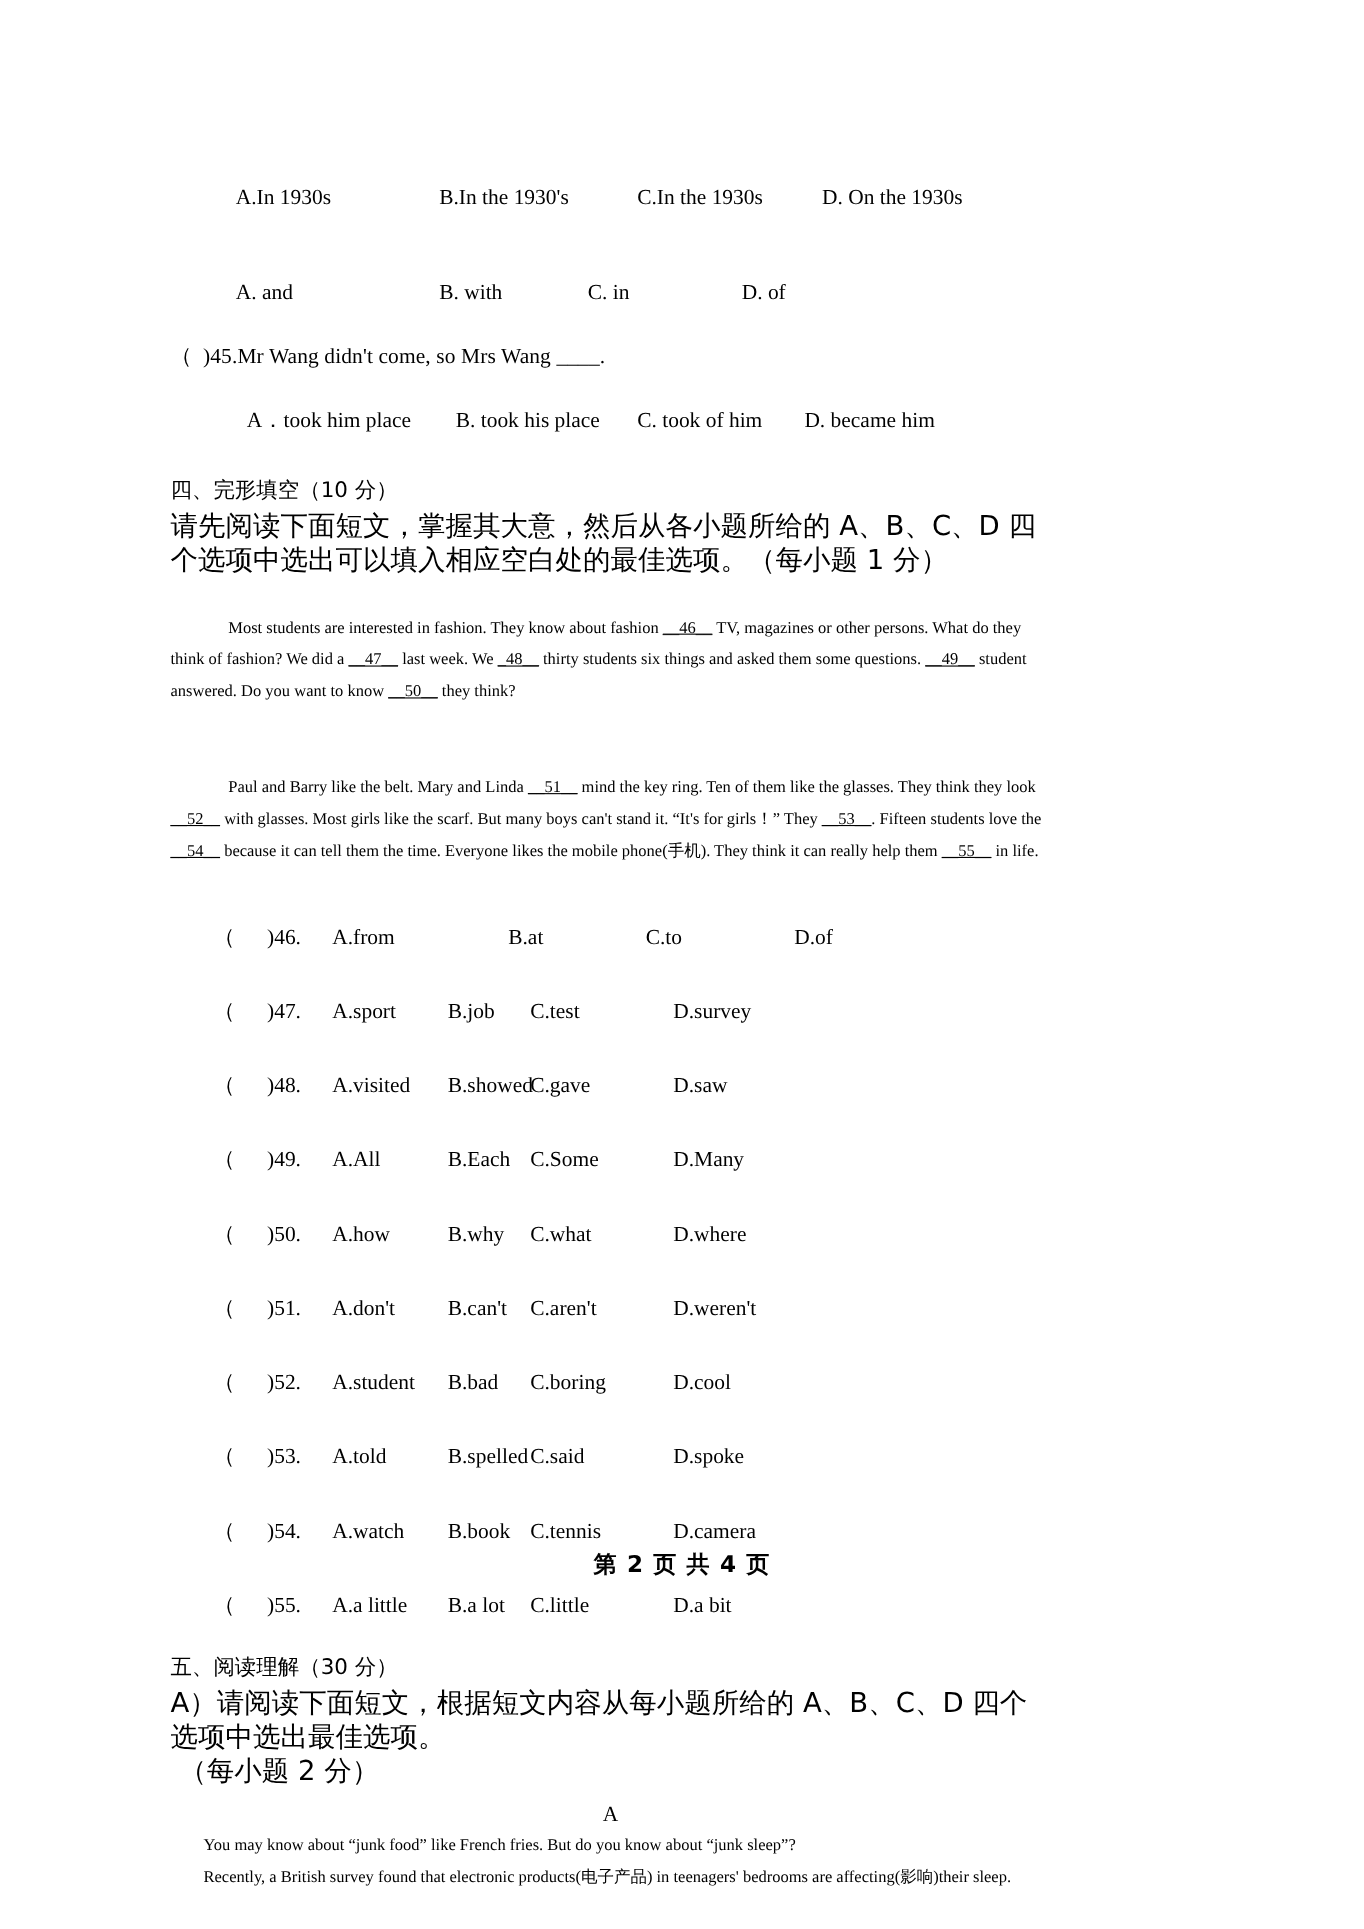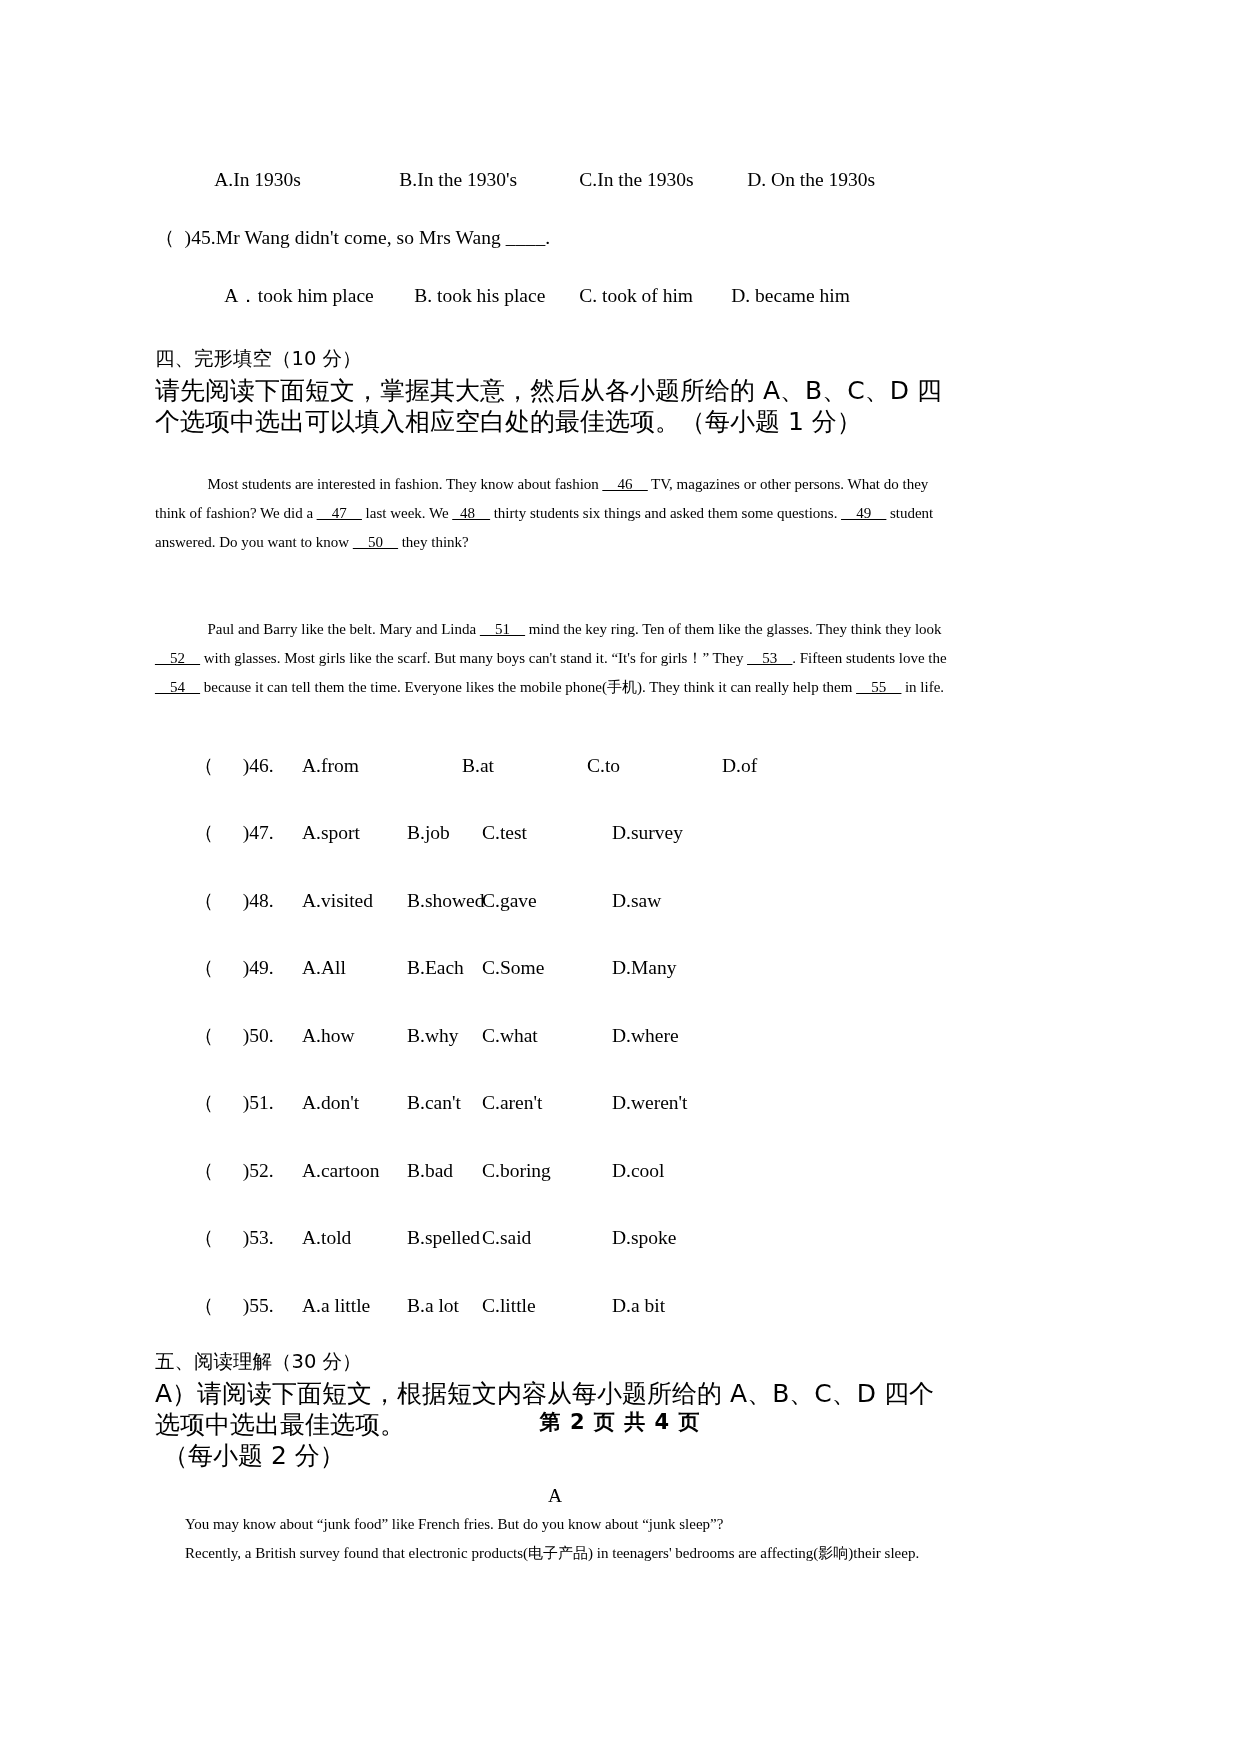--- a/index.html
+++ b/index.html
@@ -114,20 +114,23 @@
 <body>
 
 <div class="page">
 
   <div class="content">
 
     <div class="optrow" style="padding-left:30px;">
       <span style="width:185px;">A.In 1930s</span><span style="width:180px;">B.In the 1930's</span><span style="width:168px;">C.In the 1930s</span><span>D. On the 1930s</span>
     </div>
 
+    <div class="ans4" style="padding-left:30px;">
+      <span style="display:inline-block;width:185px;">A. and</span><span style="display:inline-block;width:135px;">B. with</span><span style="display:inline-block;width:140px;">C. in</span><span style="display:inline-block;">D. of</span>
+    </div>
 
     <div class="line stem">（  )45.Mr Wang didn't come, so Mrs Wang ____.</div>
     <div class="ans4" style="padding-left:40px;">
       <span style="display:inline-block;width:190px;">A．took him place</span><span style="display:inline-block;width:165px;">B. took his place</span><span style="display:inline-block;width:152px;">C. took of him</span><span style="display:inline-block;">D. became him</span>
     </div>
 
     <div class="cn-head" style="margin-top:4px;">四、完形填空（10 分）</div>
 
     <div class="cn" style="width:800px;">请先阅读下面短文，掌握其大意，然后从各小题所给的 A、B、C、D 四个选项中选出可以填入相应空白处的最佳选项。（每小题 1 分）</div>
 
@@ -152,24 +155,27 @@
       <div class="cloze-row">
         <span class="c0">（      )49.</span><span class="c1">A.All</span><span class="c2">B.Each</span><span class="c3">C.Some</span><span class="c4">D.Many</span>
       </div>
       <div class="cloze-row">
         <span class="c0">（      )50.</span><span class="c1">A.how</span><span class="c2">B.why</span><span class="c3">C.what</span><span class="c4">D.where</span>
       </div>
       <div class="cloze-row">
         <span class="c0">（      )51.</span><span class="c1">A.don't</span><span class="c2">B.can't</span><span class="c3">C.aren't</span><span class="c4">D.weren't</span>
       </div>
       <div class="cloze-row">
-        <span class="c0">（      )52.</span><span class="c1">A.cartoon</span><span class="c2">B.bad</span><span class="c3">C.boring</span><span class="c4">D.cool</span>
+        <span class="c0">（      )52.</span><span class="c1">A.student</span><span class="c2">B.bad</span><span class="c3">C.boring</span><span class="c4">D.cool</span>
       </div>
       <div class="cloze-row">
         <span class="c0">（      )53.</span><span class="c1">A.told</span><span class="c2">B.spelled</span><span class="c3">C.said</span><span class="c4">D.spoke</span>
+      </div>
+      <div class="cloze-row">
+        <span class="c0">（      )54.</span><span class="c1">A.watch</span><span class="c2">B.book</span><span class="c3">C.tennis</span><span class="c4">D.camera</span>
       </div>
       <div class="cloze-row">
         <span class="c0">（      )55.</span><span class="c1">A.a little</span><span class="c2">B.a lot</span><span class="c3">C.little</span><span class="c4">D.a bit</span>
       </div>
     </div>
 
     <div class="cn-head" style="margin-top:6px;">五、阅读理解（30 分）</div>
 
     <div class="cn" style="width:800px;">A）请阅读下面短文，根据短文内容从每小题所给的 A、B、C、D 四个选项中选出最佳选项。</div>
     <div class="cn" style="padding-left:8px;">（每小题 2 分）</div>

